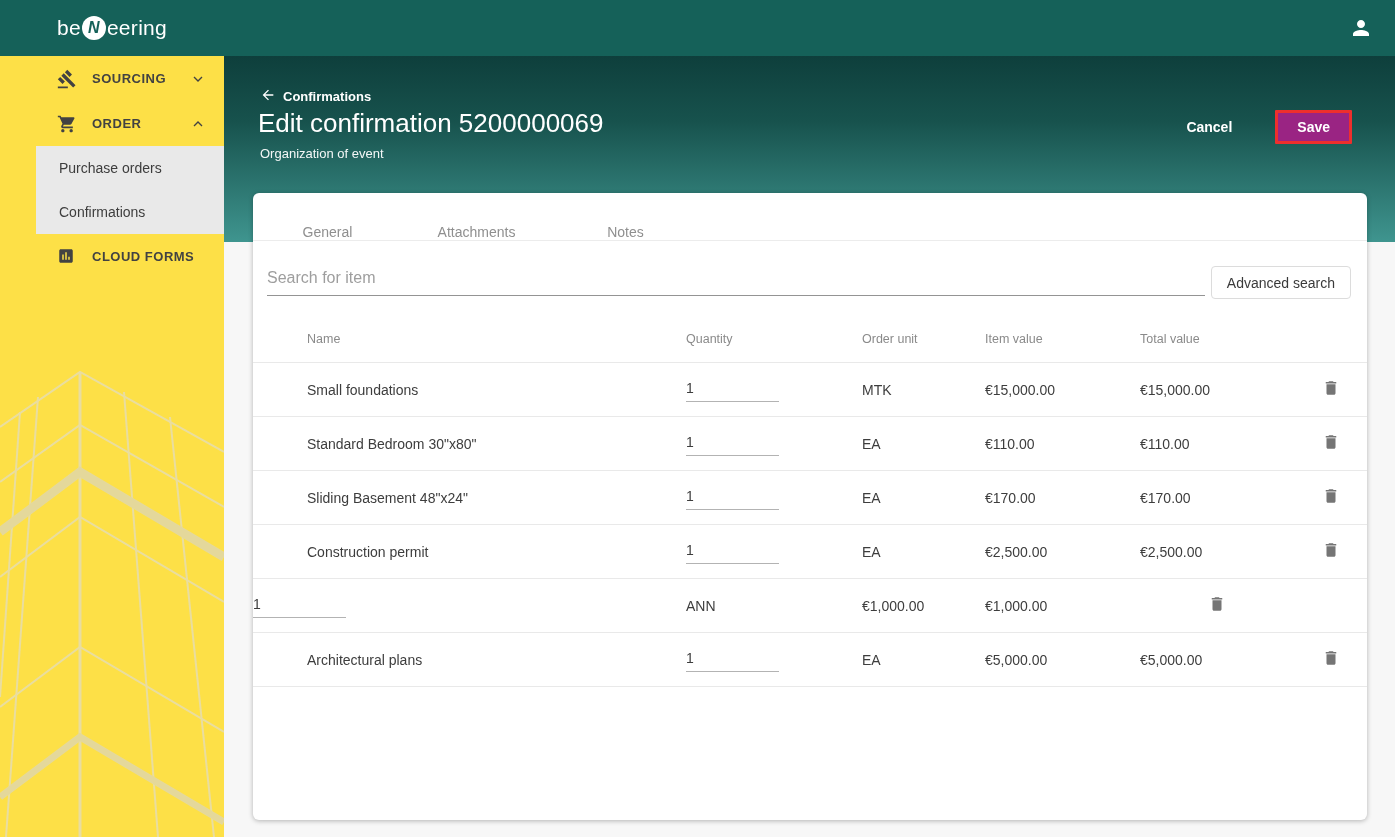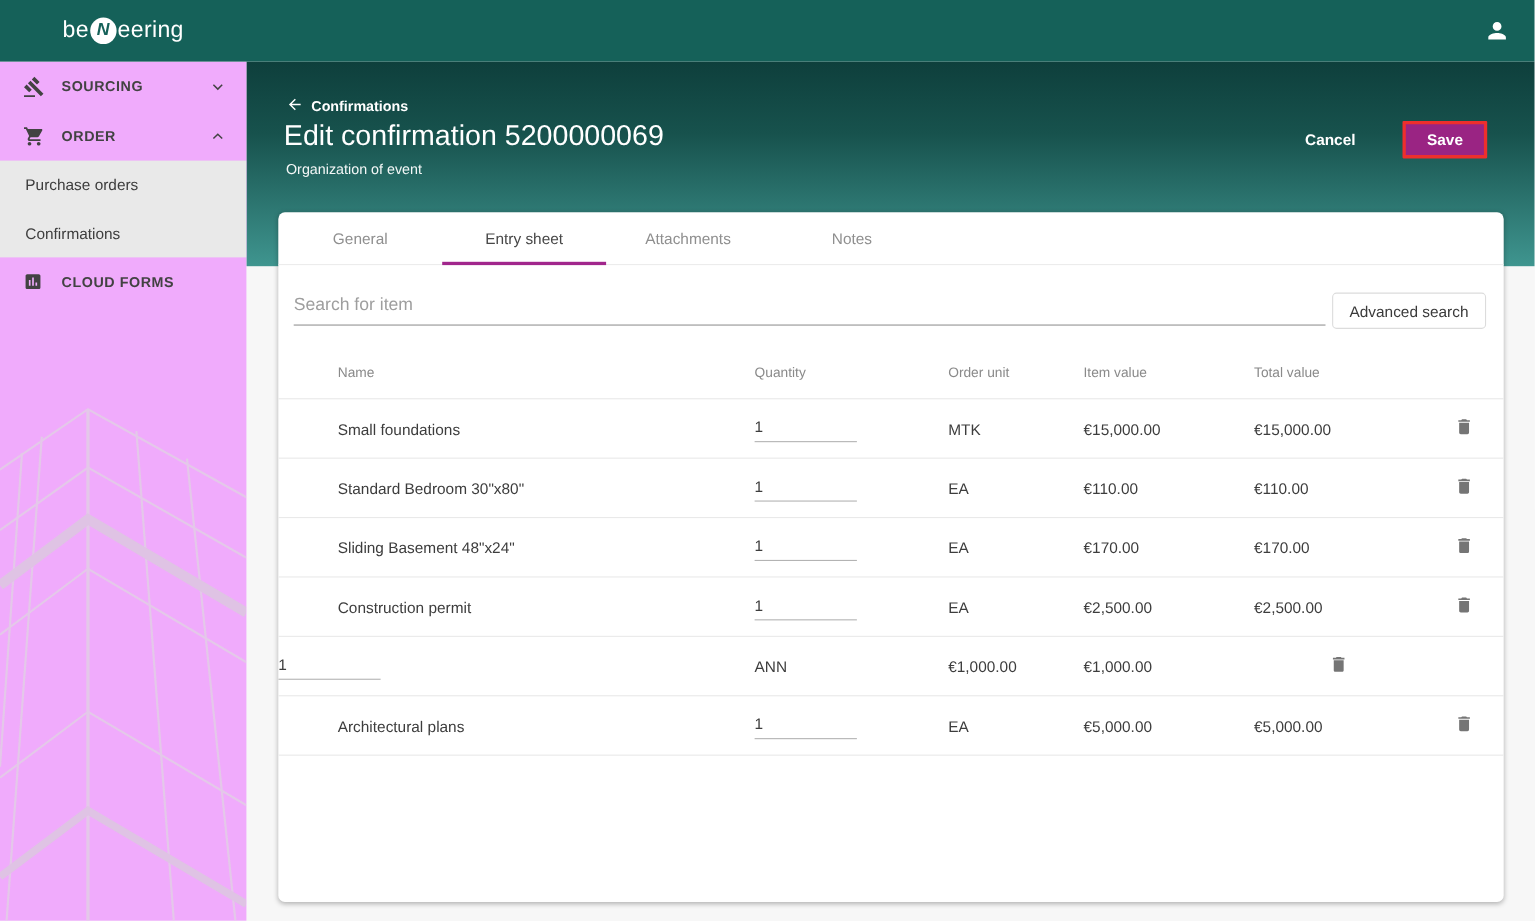--- a/index.html
+++ b/index.html
@@ -29,21 +29,21 @@
     margin: 0 1px;
   }
   .account-btn {
     position: absolute; right: 22px; top: 16px;
     width: 24px; height: 24px; background: none; border: none; cursor: pointer; padding: 0;
   }
 
   
   .sidebar {
     position: absolute; top: 56px; left: 0; width: 224px; bottom: 0;
-    background: #f0abfc; z-index: 5; overflow: hidden;
+    background: #fde047; z-index: 5; overflow: hidden; padding-left: 36px;
   }
   .sidebar-decor {
     position: absolute; bottom: 0; left: 0; pointer-events: none; opacity: .6;
   }
   .nav { position: relative; z-index: 2; }
   .nav-item {
     height: 45px; display: flex; align-items: center;
     padding: 0 18px 0 21px; cursor: pointer;
     color: #424242; font-size: 13px; font-weight: bold; letter-spacing: .5px;
   }
@@ -94,21 +94,21 @@
     font-family: "Liberation Sans", sans-serif;
   }
 
   
   .card {
     position: absolute; left: 29px; top: 137px; width: 1114px; bottom: 17px;
     background: #ffffff; border-radius: 6px;
     box-shadow: 0 1px 5px rgba(0,0,0,.28);
     overflow: hidden;
   }
-  .tabbar { display: flex; height: 48px; border-bottom: 1px solid #ececec; }
+  .tabbar { display: flex; height: 48px; border-bottom: 1px solid #ececec; align-items: flex-end; }
   .tab {
     width: 149px; display: flex; align-items: center; justify-content: center;
     font-size: 14px; color: #8f8f8f; cursor: pointer; position: relative;
   }
   .tab.active { color: #484848; }
   .tab.active .tab-underline {
     position: absolute; left: 0; right: 0; bottom: -1px; height: 3px;
     background: #a1268c;
   }
   .search-row { position: relative; height: 74px; padding-left: 31px; }
@@ -250,24 +250,20 @@
       <button class="cancel-btn">Cancel</button>
       <button class="save-btn">Save</button>
     </div>
   </div>
 
   <div class="card">
     <div class="tabbar">
       <div class="tab">
         <span>General</span>
       </div>
-      <div class="tab active">
-        <span>Entry sheet</span>
-        <span class="tab-underline"></span>
-      </div>
       <div class="tab">
         <span>Attachments</span>
       </div>
       <div class="tab">
         <span>Notes</span>
       </div>
     </div>
 
     <div class="search-row">
       <input class="search-input" type="text" placeholder="Search for item" style="">

